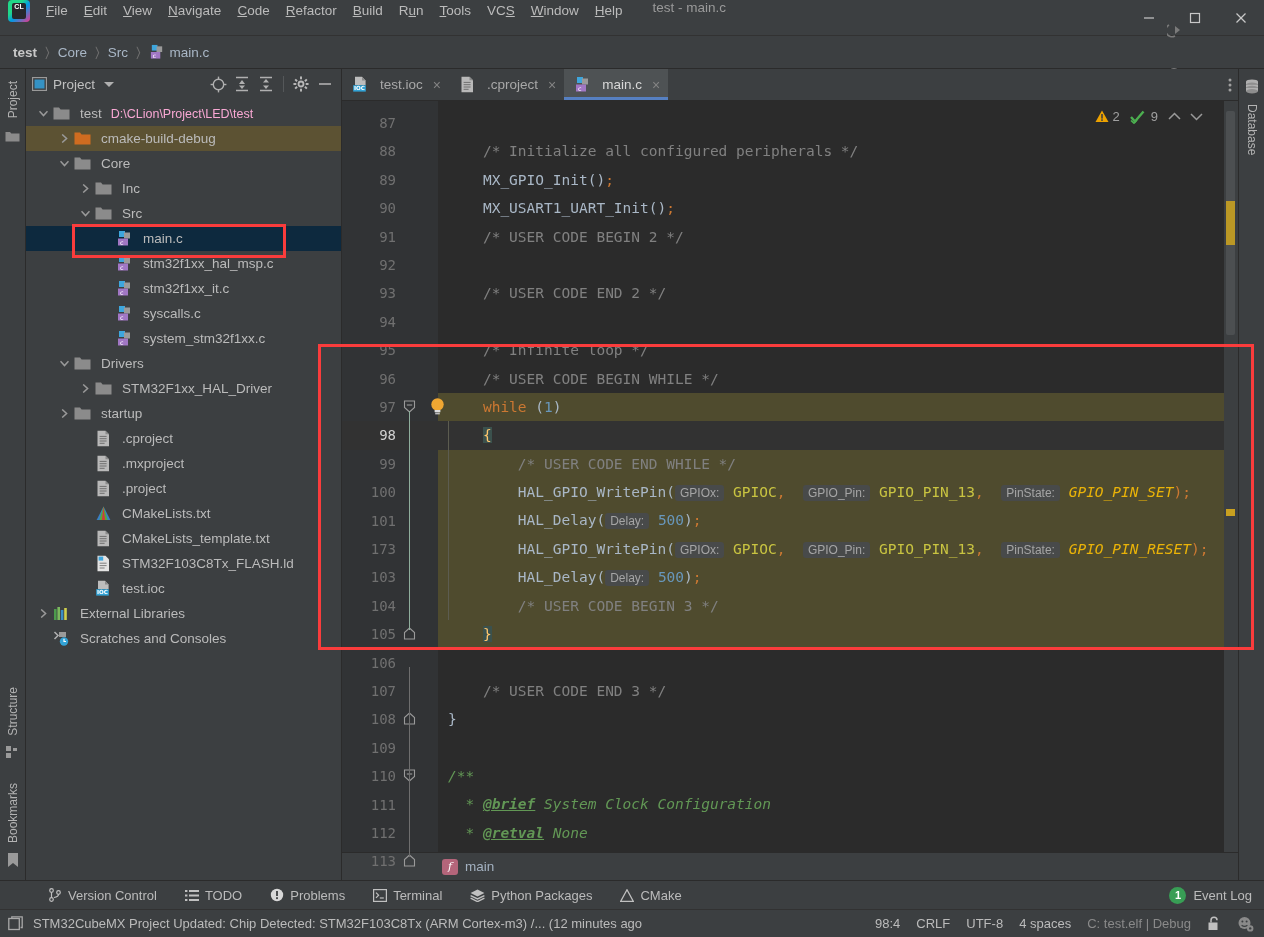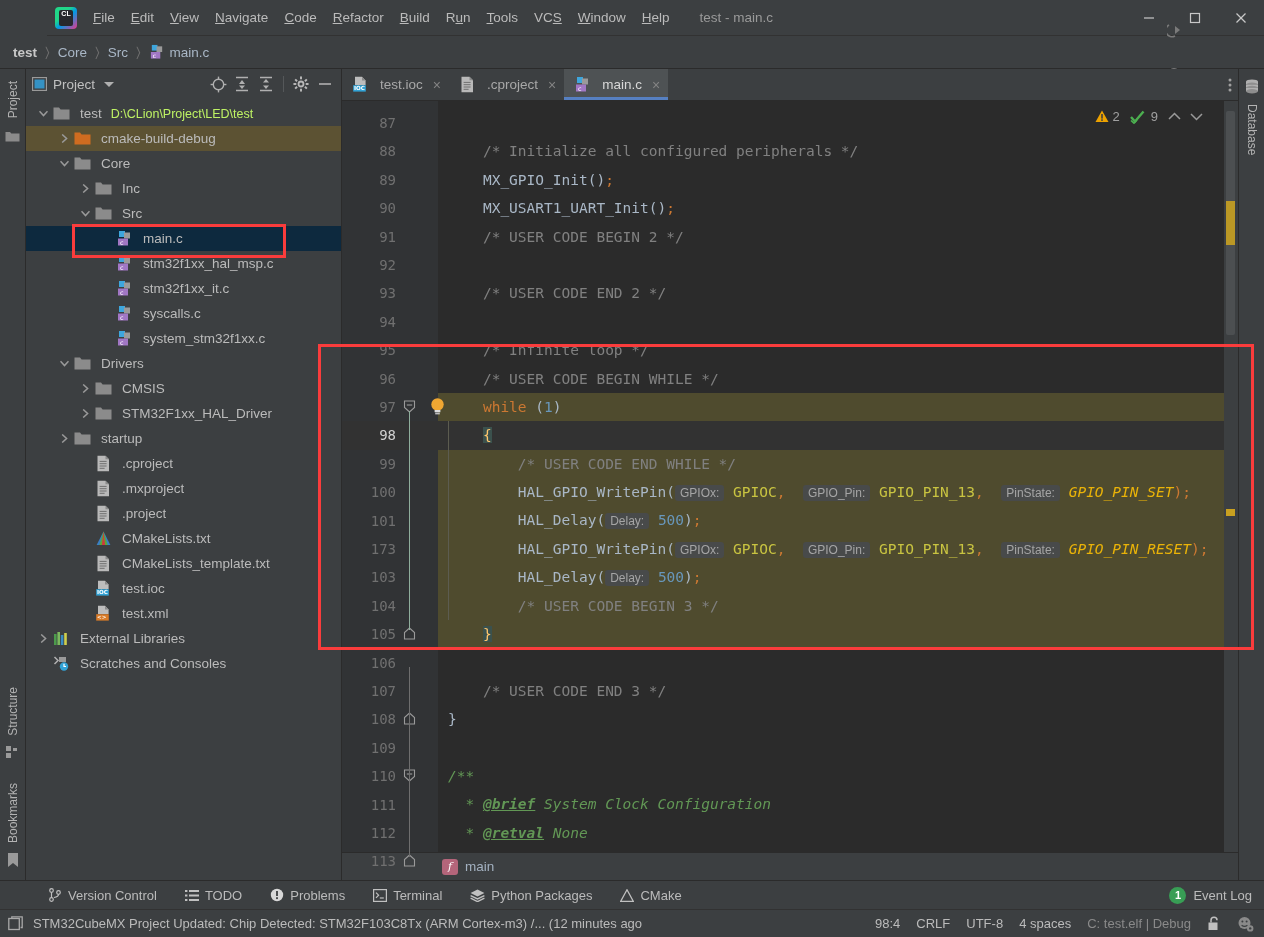--- a/index.html
+++ b/index.html
@@ -8,22 +8,22 @@
     background: #3c3f41;
     font-family: "Liberation Sans", sans-serif;
     font-size: 13px;
     color: #bbbbbb;
     overflow: hidden;
   }
   .app { width: 1264px; height: 937px; display: flex; flex-direction: column; position: relative; }
 
   
   .titlebar {
-    height: 36px; background: #3c3f41; display: flex; align-items: center;
-    flex: 0 0 36px; border-bottom: 1px solid #323232; margin-left: 47px;
+    height: 36px; background: #3c3f41; display: flex; align-items: flex-start;
+    flex: 0 0 36px; border-bottom: 1px solid #323232;
   }
   .clion-logo {
     width: 22px; height: 22px; margin-left: 8px; margin-right: 8px;
     border-radius: 4px; position: relative; flex: 0 0 22px;
     background: linear-gradient(135deg,#21d789 0%,#21d789 35%,#009ae5 55%,#ed358c 100%);
   }
   .clion-logo .inner {
     position: absolute; left: 4px; top: 3px; width: 14px; height: 16px;
     background: #27282c; border-radius: 2px; color: #fff;
     font-size: 7px; line-height: 8px; text-align: center; font-weight: bold;
@@ -104,21 +104,21 @@
   }
   .trow.sel { background: #0d293e; }
   .trow.build { background: #5c5233; }
   .arrow {
     width: 14px; height: 14px; flex: 0 0 14px; display: flex; align-items: center; justify-content: center;
     color: #9a9a9a;
   }
   .arrow.none { visibility: hidden; }
   .ticon { width: 17px; height: 17px; flex: 0 0 17px; margin-right: 5px; display: block; }
   .tlabel { overflow: hidden; text-overflow: ellipsis; }
-  .tpath { color: #bef264; font-size: 12.5px; margin-left: 9px; }
+  .tpath { color: #f9a8d4; font-size: 12.5px; margin-left: 9px; }
 
   
   .editor-col { flex: 1 1 auto; display: flex; flex-direction: column; min-width: 0; background: #2b2b2b; }
 
   .tabs-row {
     height: 32px; flex: 0 0 32px; background: #3c3f41; display: flex; align-items: stretch;
     border-bottom: 1px solid #2b2b2b;
   }
   .etab {
     display: flex; align-items: center; gap: 6px; padding: 0 8px 0 10px;
@@ -635,33 +635,20 @@
             <span class="arrow">
               <svg width="7" height="9" viewBox="0 0 7 9">
                 <path d="M1.2 0.5 L5.6 4.5 L1.2 8.5" stroke="#9a9a9a" stroke-width="1.5" fill="none"></path>
               </svg>
             </span>
             <span style="display: flex; align-items: center; margin-left: 3px; margin-right: 5px;">
               <svg class="ticon" viewBox="0 0 17 15">
                 <path d="M0.5 1.5 H6 L7.6 3.6 H16.5 V13.5 H0.5 Z" fill="#8b8b8b"></path>
               </svg>
             </span>
-            <span class="tlabel">CMSIS</span>
-          </div>
-          <div class="trow" style="padding-left: 52px;">
-            <span class="arrow">
-              <svg width="7" height="9" viewBox="0 0 7 9">
-                <path d="M1.2 0.5 L5.6 4.5 L1.2 8.5" stroke="#9a9a9a" stroke-width="1.5" fill="none"></path>
-              </svg>
-            </span>
-            <span style="display: flex; align-items: center; margin-left: 3px; margin-right: 5px;">
-              <svg class="ticon" viewBox="0 0 17 15">
-                <path d="M0.5 1.5 H6 L7.6 3.6 H16.5 V13.5 H0.5 Z" fill="#8b8b8b"></path>
-              </svg>
-            </span>
             <span class="tlabel">STM32F1xx_HAL_Driver</span>
           </div>
           <div class="trow" style="padding-left: 31px;">
             <span class="arrow">
               <svg width="7" height="9" viewBox="0 0 7 9">
                 <path d="M1.2 0.5 L5.6 4.5 L1.2 8.5" stroke="#9a9a9a" stroke-width="1.5" fill="none"></path>
               </svg>
             </span>
             <span style="display: flex; align-items: center; margin-left: 3px; margin-right: 5px;">
               <svg class="ticon" viewBox="0 0 17 15">
@@ -742,39 +729,42 @@
                   <line x1="4.6" y1="13.3" x2="9.6" y2="13.3"></line>
                 </g>
               </svg>
             </span>
             <span class="tlabel">CMakeLists_template.txt</span>
           </div>
           <div class="trow" style="padding-left: 52px;">
             <span class="arrow none"></span>
             <span style="display: flex; align-items: center; margin-left: 3px; margin-right: 5px;">
               <svg class="ticon" viewBox="0 0 17 17">
+                <path d="M2.5 0.8 H10.5 L14 4.3 V16.2 H2.5 Z" fill="#e3e3e3"></path>
+                <rect x="3.6" y="1.6" width="4.6" height="4" fill="#3ea6dd"></rect>
+                <g stroke="#7f7f7f" stroke-width="1">
+                  <line x1="4.6" y1="8.2" x2="11.6" y2="8.2"></line>
+                  <line x1="4.6" y1="10.6" x2="11.6" y2="10.6"></line>
+                  <line x1="4.6" y1="13" x2="9.6" y2="13"></line>
+                </g>
+              </svg>
+            </span>
+            <span class="tlabel">STM32F103C8Tx_FLASH.ld</span>
+          </div>
+          <div class="trow" style="padding-left: 52px;">
+            <span class="arrow none"></span>
+            <span style="display: flex; align-items: center; margin-left: 3px; margin-right: 5px;">
+              <svg class="ticon" viewBox="0 0 17 17">
                 <path d="M3 0.8 H10 L13.6 4.4 V9 H3 Z" fill="#bdbdbd"></path>
                 <path d="M10 0.8 L13.6 4.4 H10 Z" fill="#8a8a8a"></path>
                 <rect x="1.2" y="9.2" width="12.6" height="6.4" fill="#33a3d6"></rect>
                 <text x="2" y="14.4" font-family="DejaVu Sans, sans-serif" font-size="5.6" fill="#ffffff" font-weight="bold">IOC</text>
               </svg>
             </span>
             <span class="tlabel">test.ioc</span>
-          </div>
-          <div class="trow" style="padding-left: 52px;">
-            <span class="arrow none"></span>
-            <span style="display: flex; align-items: center; margin-left: 3px; margin-right: 5px;">
-              <svg class="ticon" viewBox="0 0 17 17">
-                <path d="M3 0.8 H10 L13.6 4.4 V9 H3 Z" fill="#bdbdbd"></path>
-                <path d="M10 0.8 L13.6 4.4 H10 Z" fill="#8a8a8a"></path>
-                <rect x="1.2" y="9.2" width="12.6" height="6.4" fill="#d97b28"></rect>
-                <text x="2.1" y="14.4" font-family="DejaVu Sans, sans-serif" font-size="5.6" fill="#ffffff" font-weight="bold">&lt;&gt;</text>
-              </svg>
-            </span>
-            <span class="tlabel">test.xml</span>
           </div>
           <div class="trow" style="padding-left: 10px; align-items: center;">
             <span class="arrow">
               <svg width="7" height="9" viewBox="0 0 7 9">
                 <path d="M1.2 0.5 L5.6 4.5 L1.2 8.5" stroke="#9a9a9a" stroke-width="1.5" fill="none"></path>
               </svg>
             </span>
             <span style="display: flex; align-items: center; margin-left: 3px; margin-right: 5px;">
               <svg class="ticon" viewBox="0 0 17 17">
                 <rect x="1" y="4" width="2.6" height="11" fill="#4c9b4c"></rect>

